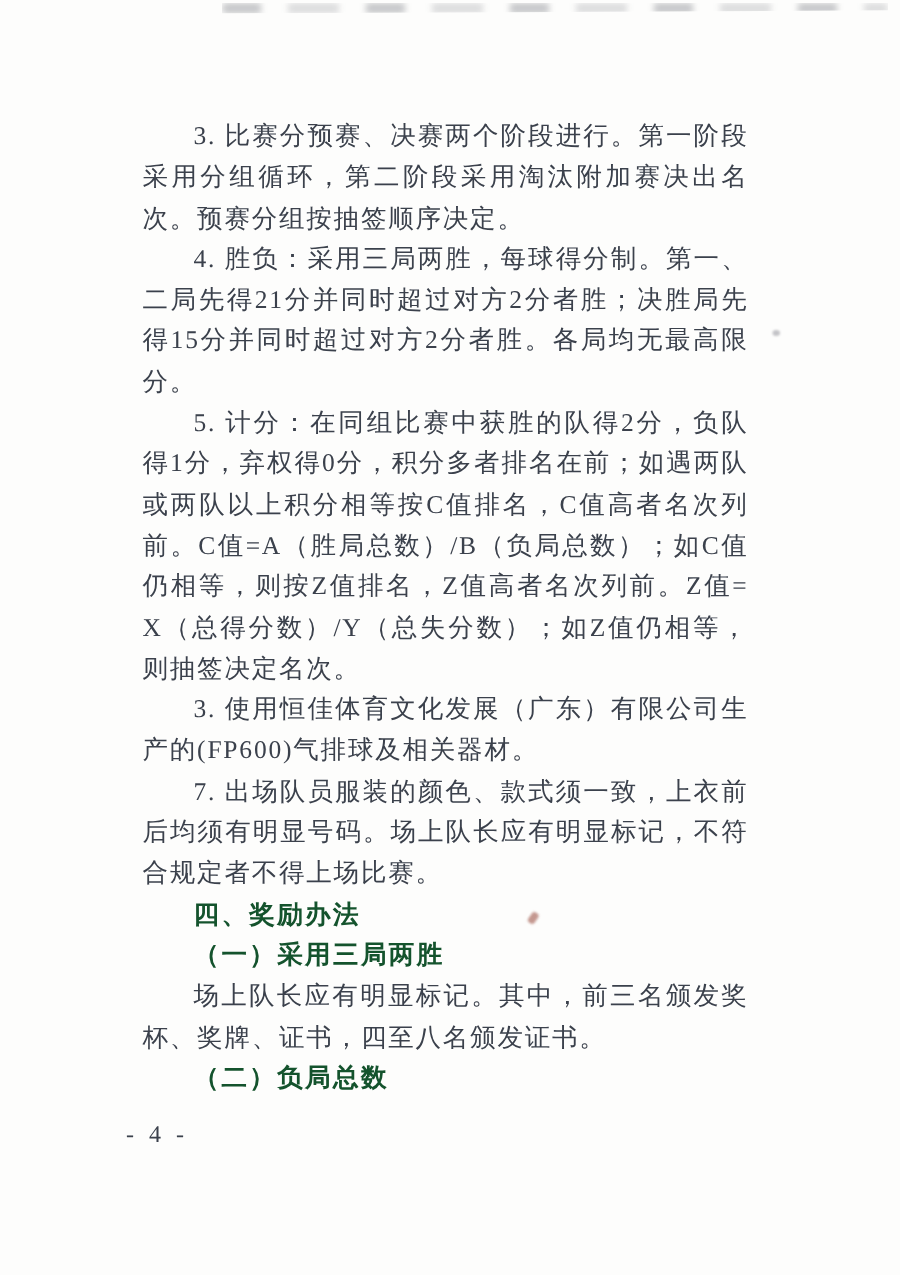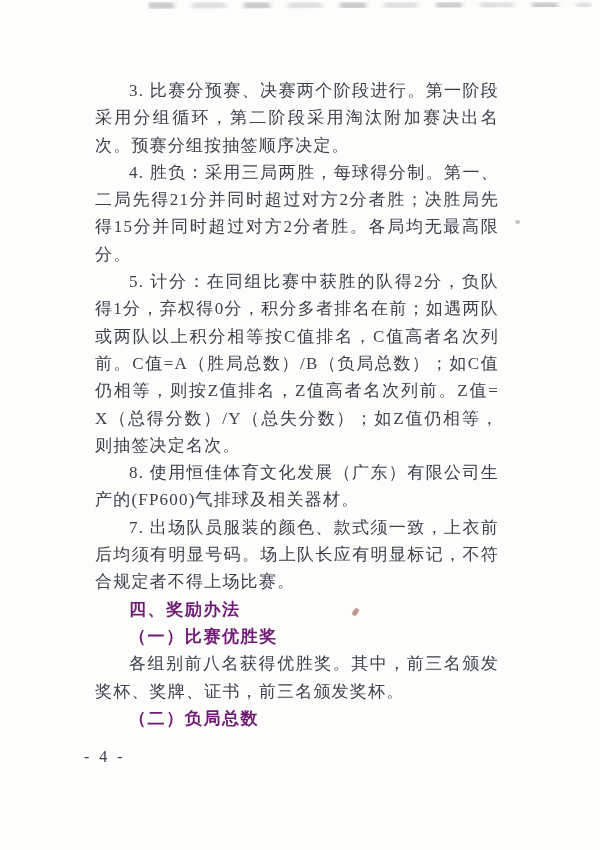--- a/index.html
+++ b/index.html
@@ -67,21 +67,21 @@
     line-height: 27.3px;
     letter-spacing: 1.2px;
     text-align: justify;
     text-justify: inter-character;
     text-indent: 2em;
     word-break: break-all;
   }
   .para.heading {
     font-family: "Liberation Sans", "DejaVu Sans", sans-serif;
     font-weight: bold;
-    color: #701a75;
+    color: #14532d;
     letter-spacing: 1.6px;
     text-align: left;
   }
   .page-number {
     position: absolute;
     left: 84px;
     top: 748px;
     font-size: 16px;
     letter-spacing: 3px;
     color: #3b414c;
@@ -94,23 +94,23 @@
 <div class="screenshot">
 
   <div class="scan-bleed"></div>
   <div class="speck-red"></div>
   <div class="speck-gray"></div>
 
   <div class="doc-body">
       <p class="para body">3. 比赛分预赛、决赛两个阶段进行。第一阶段采用分组循环，第二阶段采用淘汰附加赛决出名次。预赛分组按抽签顺序决定。</p>
       <p class="para body">4. 胜负：采用三局两胜，每球得分制。第一、二局先得21分并同时超过对方2分者胜；决胜局先得15分并同时超过对方2分者胜。各局均无最高限分。</p>
       <p class="para body">5. 计分：在同组比赛中获胜的队得2分，负队得1分，弃权得0分，积分多者排名在前；如遇两队或两队以上积分相等按C值排名，C值高者名次列前。C值=A（胜局总数）/B（负局总数）；如C值仍相等，则按Z值排名，Z值高者名次列前。Z值=X（总得分数）/Y（总失分数）；如Z值仍相等，则抽签决定名次。</p>
-      <p class="para body">8. 使用恒佳体育文化发展（广东）有限公司生产的(FP600)气排球及相关器材。</p>
+      <p class="para body">3. 使用恒佳体育文化发展（广东）有限公司生产的(FP600)气排球及相关器材。</p>
       <p class="para body">7. 出场队员服装的颜色、款式须一致，上衣前后均须有明显号码。场上队长应有明显标记，不符合规定者不得上场比赛。</p>
       <p class="para heading">四、奖励办法</p>
-      <p class="para heading">（一）比赛优胜奖</p>
-      <p class="para body">各组别前八名获得优胜奖。其中，前三名颁发奖杯、奖牌、证书，前三名颁发奖杯。</p>
+      <p class="para heading">（一）采用三局两胜</p>
+      <p class="para body">场上队长应有明显标记。其中，前三名颁发奖杯、奖牌、证书，四至八名颁发证书。</p>
       <p class="para heading">（二）负局总数</p>
     </div>
 
   <div class="page-number">- 4 -</div>
 
 </div>
 
 </body></html>

